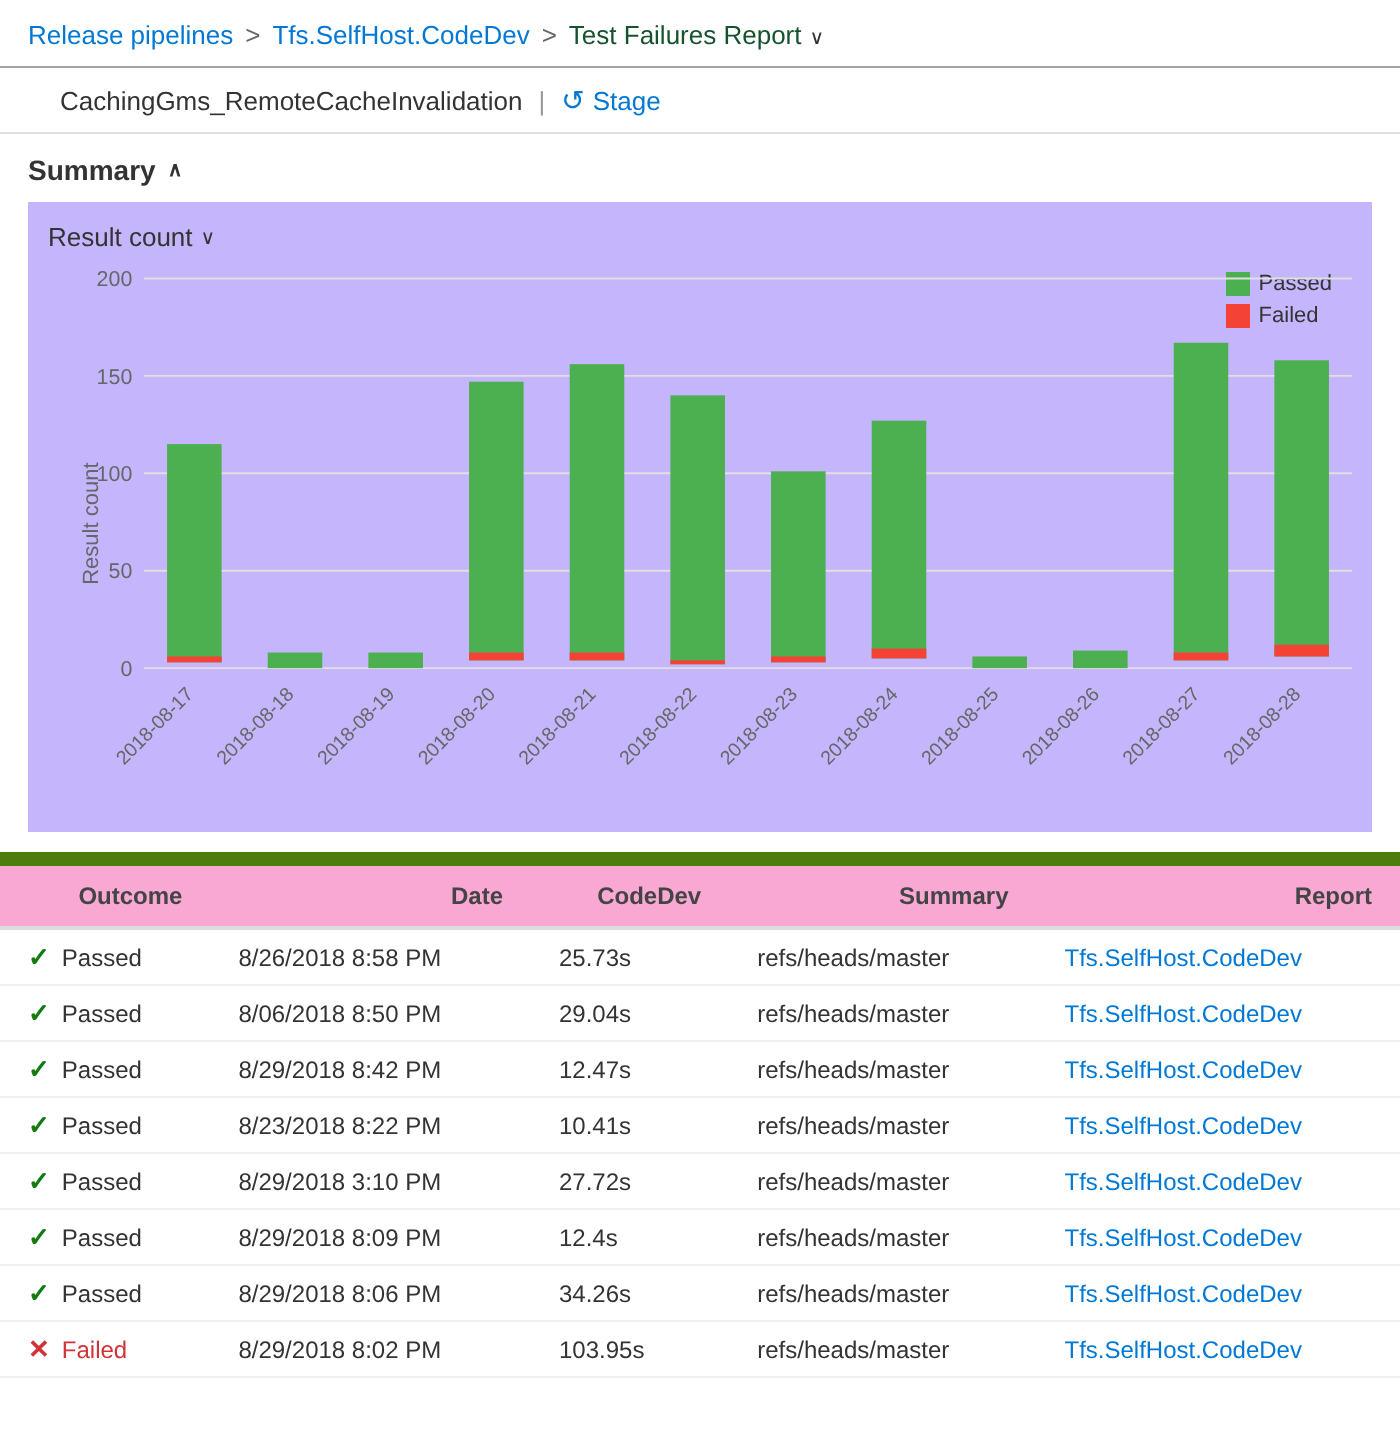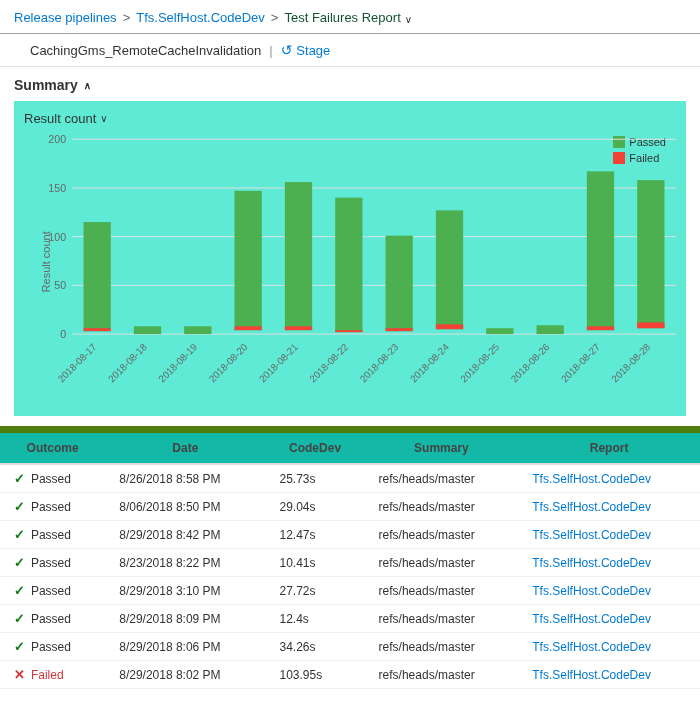--- a/index.html
+++ b/index.html
@@ -11,33 +11,33 @@
 
     .subheader { padding: 8px 30px; border-bottom: 1px solid #e0e0e0; display: flex; align-items: flex-end; font-size: 13px; color: #333; }
     .subheader .pipe { color: #999; margin: 0 8px; }
     .back-btn { display: flex; align-items: center; color: #0078d4; cursor: pointer; gap: 4px; }
     .back-icon { font-size: 14px; }
 
     .summary-section { padding: 10px 14px 6px; border-bottom: 7px solid #4d7c0f; }
     .summary-header { display: flex; align-items: center; gap: 6px; font-size: 14px; font-weight: 600; margin-bottom: 8px; cursor: pointer; }
     .summary-header .caret { font-size: 10px; }
 
-    .chart-container { background: #5eead4; padding: 10px 10px 0; margin-bottom: 4px; }
+    .chart-container { background: #c4b5fd; padding: 10px 10px 0; margin-bottom: 4px; }
     .chart-title { font-size: 13px; color: #333; margin-bottom: 10px; display: flex; align-items: center; gap: 4px; }
     .chart-title .dropdown-arrow { font-size: 10px; }
 
     .chart-area { position: relative; height: 280px; }
     .chart-legend { position: absolute; top: 0; right: 10px; display: flex; flex-direction: column; gap: 4px; font-size: 11px; }
     .legend-item { display: flex; align-items: center; gap: 4px; }
     .legend-box { width: 12px; height: 12px; }
     .y-axis-label { position: absolute; left: 0; top: 50%; transform: translateY(-50%) rotate(-90deg); font-size: 11px; color: #666; white-space: nowrap; width: 40px; text-align: center; }
 
     .table-section { padding: 0; }
     .table { width: 100%; border-collapse: collapse; }
-    .table th { text-align: center; padding: 8px 14px; font-size: 12px; font-weight: 600; color: #444; border-bottom: 2px solid #ddd; background: #14b8a6; }
+    .table th { text-align: right; padding: 8px 14px; font-size: 12px; font-weight: 600; color: #444; border-bottom: 2px solid #ddd; background: #f9a8d4; }
     .table td { padding: 6px 14px; font-size: 12px; border-bottom: 1px solid #f0f0f0; vertical-align: middle; }
     .outcome-cell { display: flex; align-items: center; gap: 6px; }
     .check-icon { color: #107c10; font-weight: bold; font-size: 13px; }
     .x-icon { color: #d13438; font-weight: bold; font-size: 13px; }
   </style>
 </head>
 <body>
 
 <div class="header">
   <span style="color:#0078d4; cursor:pointer;">Release pipelines</span>

